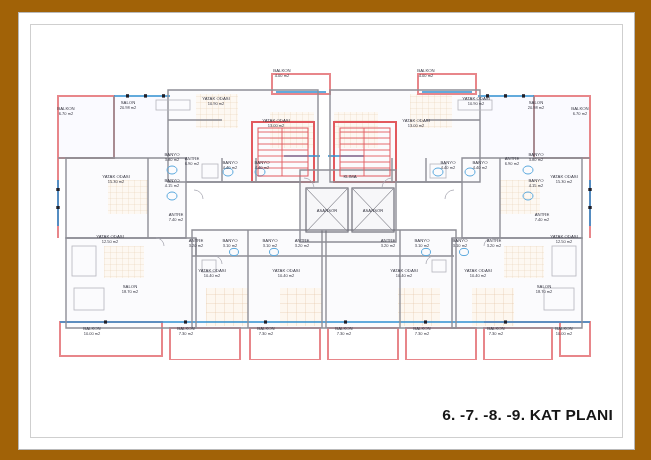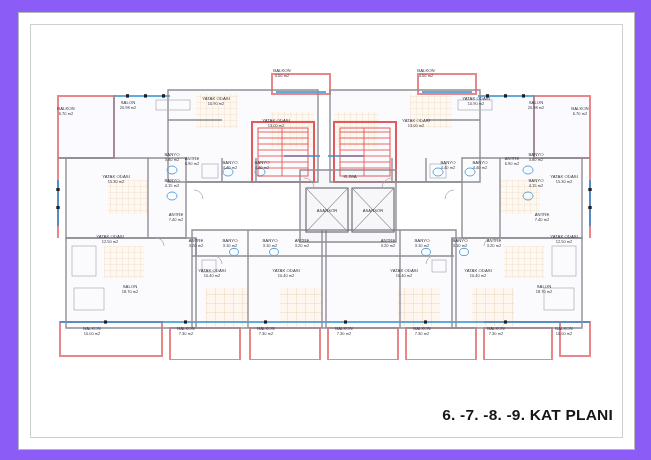--- a/index.html
+++ b/index.html
@@ -2,21 +2,21 @@
 <html><head>
 <meta charset="utf-8">
 <title>Kat Plani</title>
 <style>
   html,body{margin:0;padding:0;background:#ffffff;}
   body{
     width:651px;height:460px;overflow:hidden;
     font-family:"Liberation Sans",sans-serif;
     color:#222;
   }
-  #page{position:relative;width:651px;height:460px;background:#8b5cf6;}
+  #page{position:relative;width:651px;height:460px;background:#a16207;}
 
   
   .frame-outer{
     position:absolute;left:18px;top:12px;width:615px;height:436px;
     border:1px solid #b9b9b9;background:#fff;
   }
   .frame-inner{
     position:absolute;left:30px;top:24px;width:591px;height:412px;
     border:1px solid #cfcfcf;background:#fff;
   }

